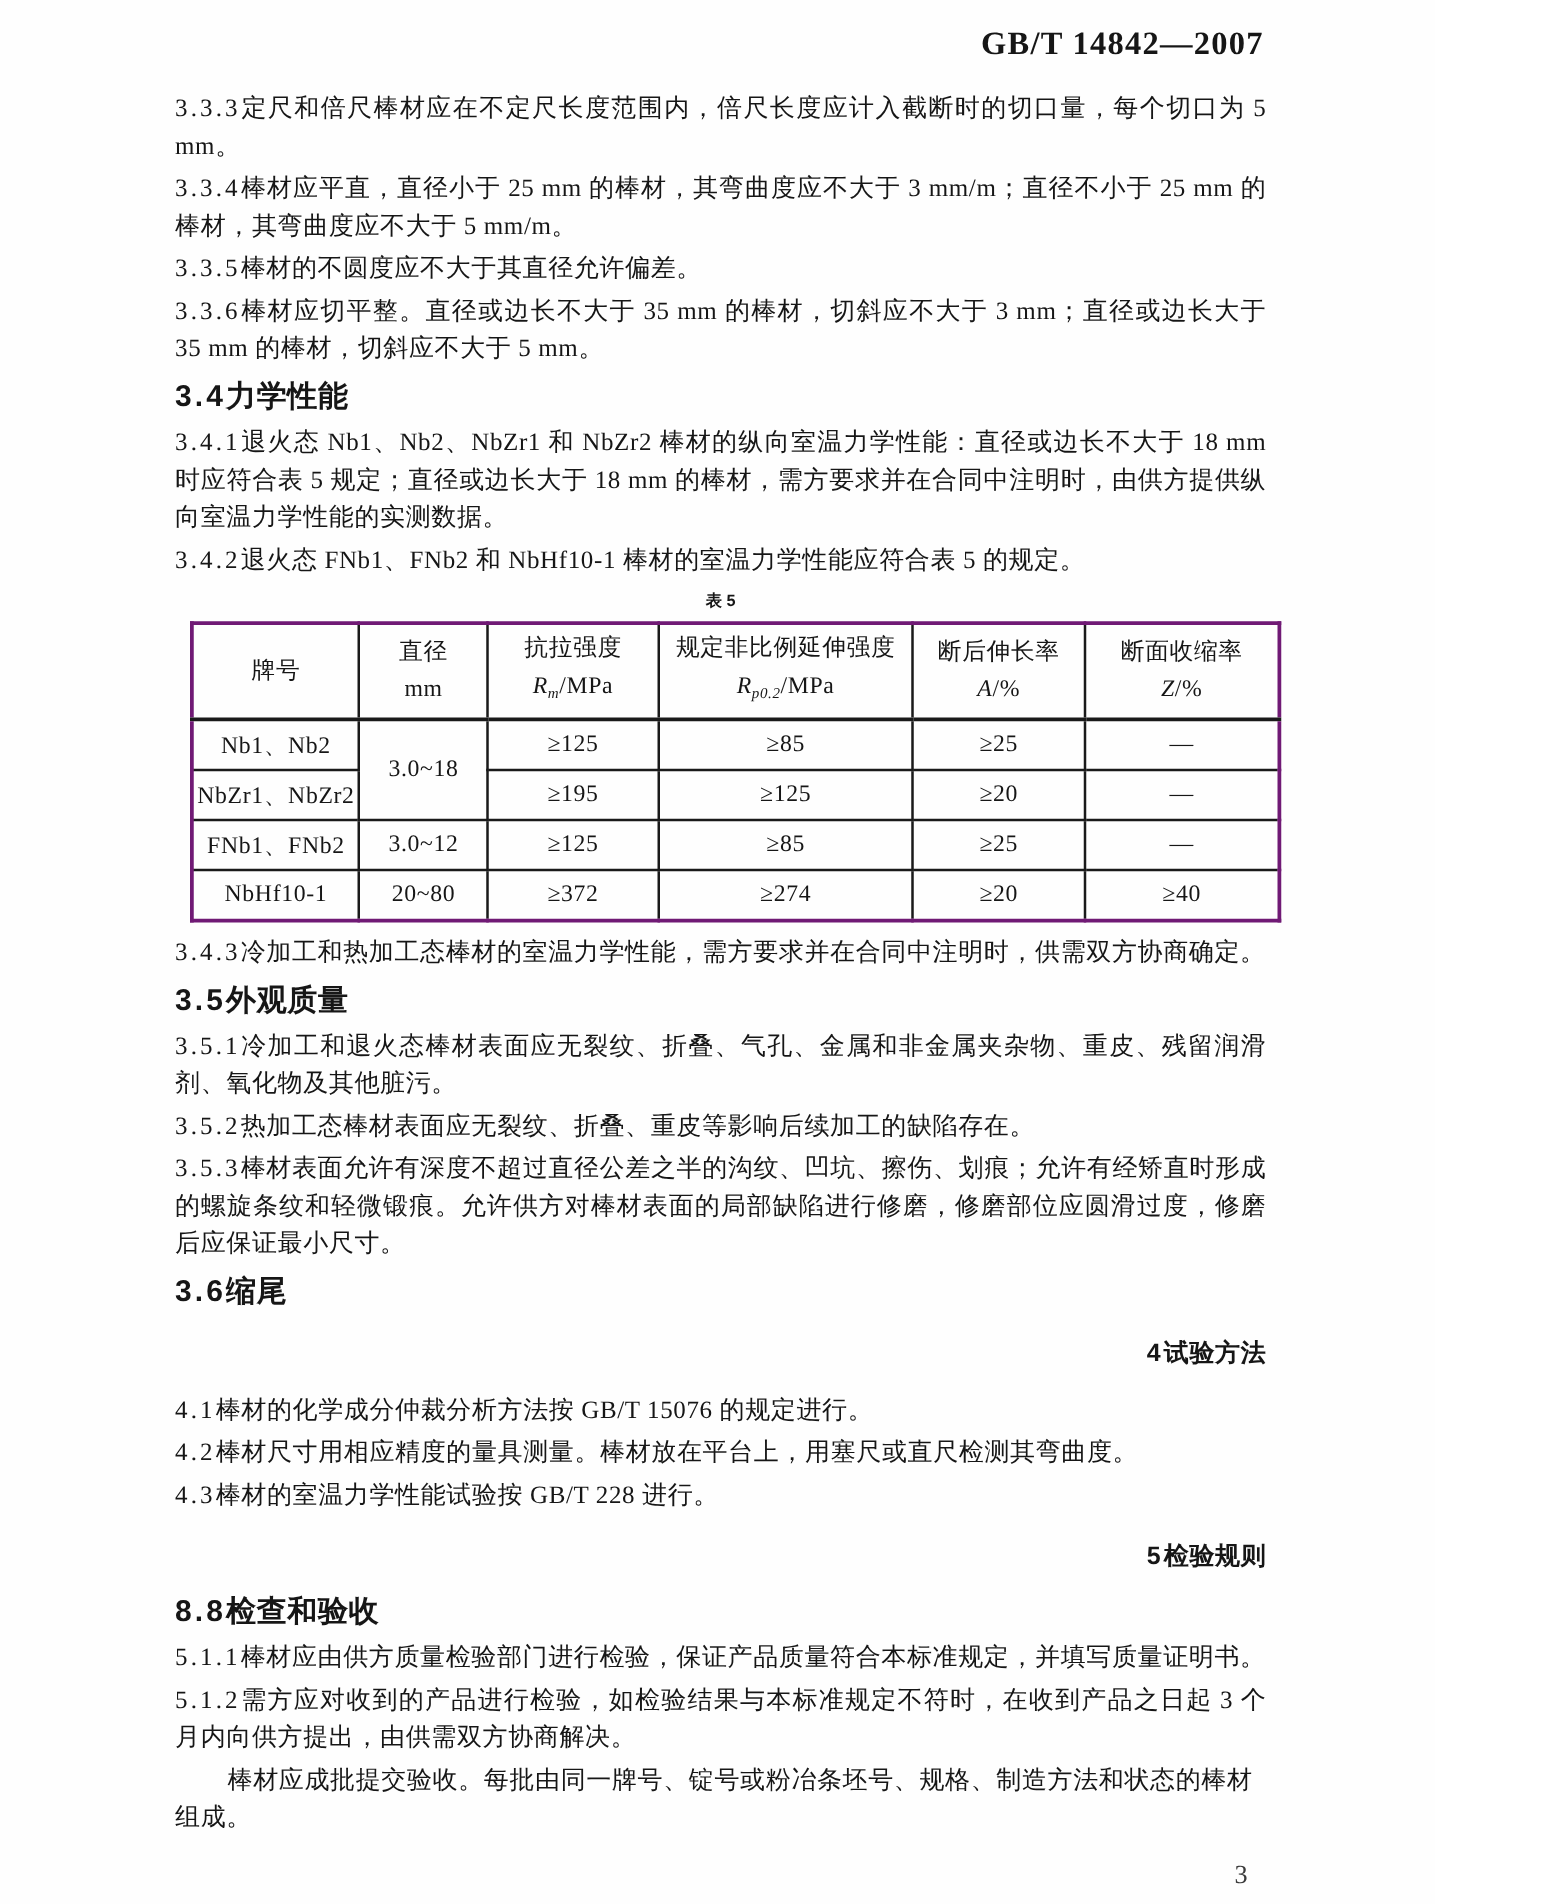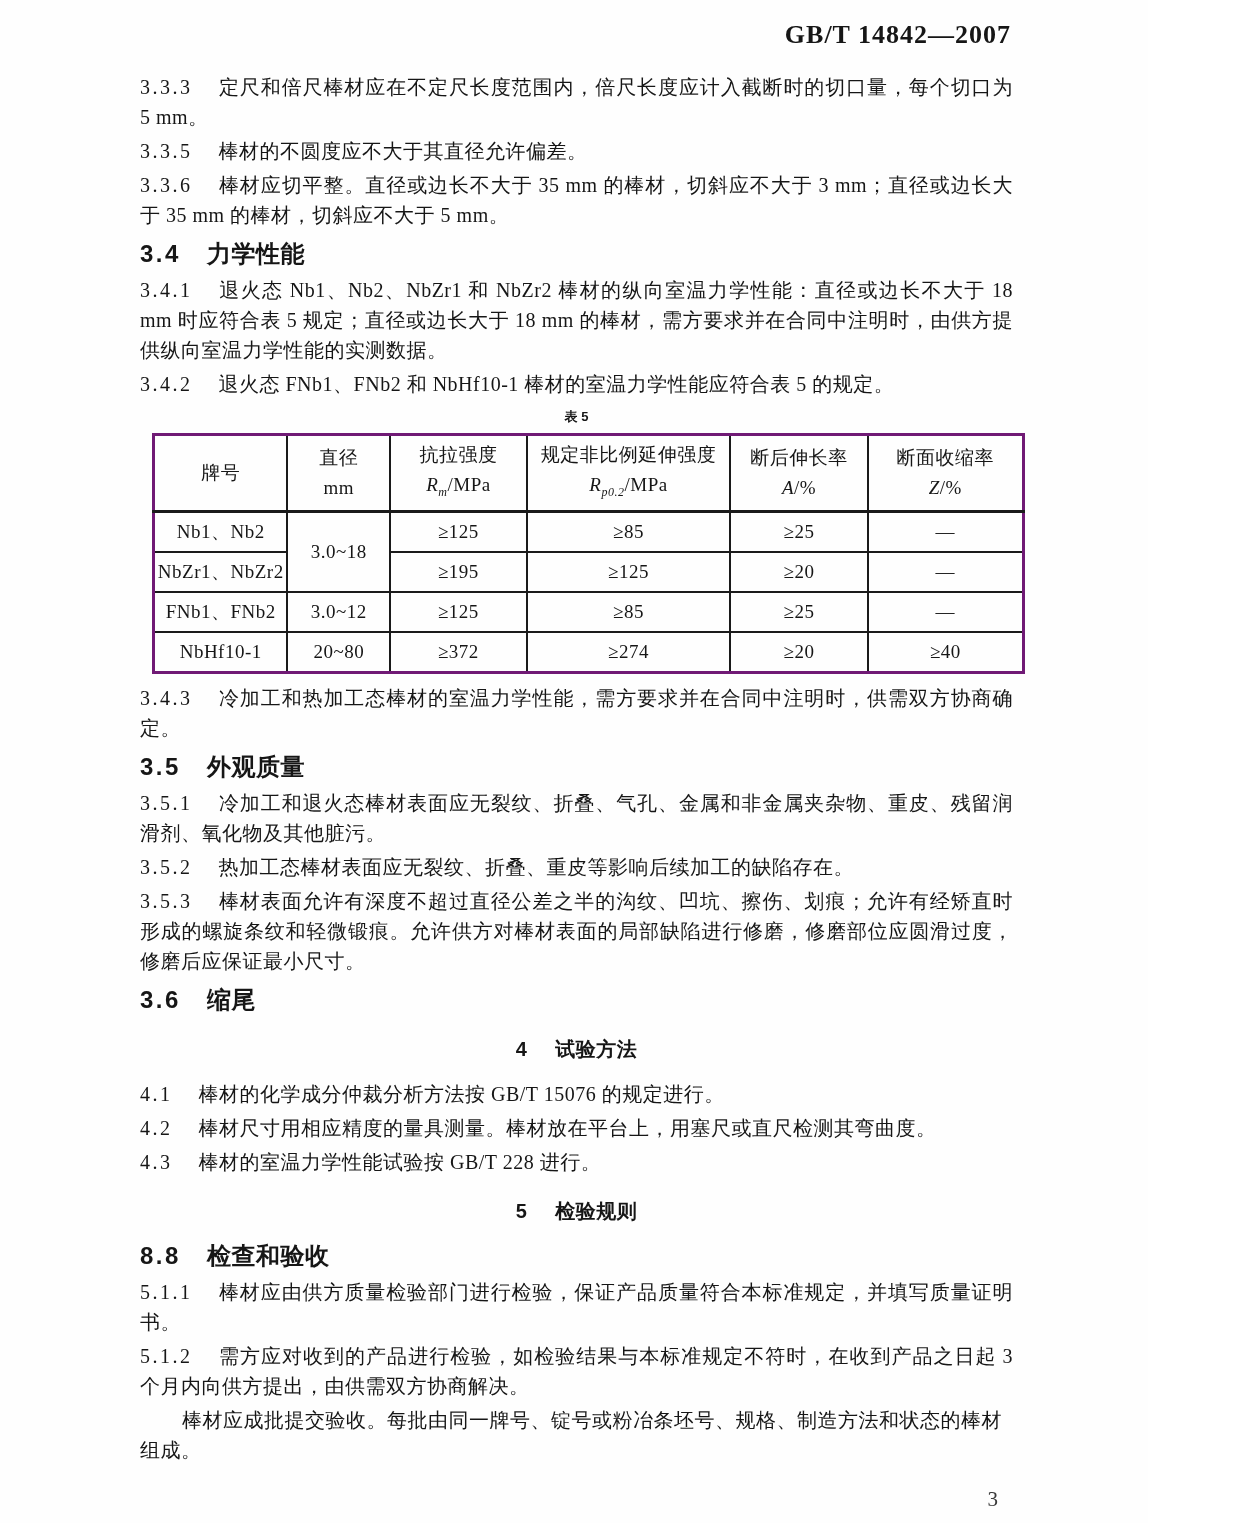--- a/index.html
+++ b/index.html
@@ -18,32 +18,32 @@
     font-weight:bold; font-size:26px; letter-spacing:1px;
     font-family:"Liberation Serif","DejaVu Serif",serif;
   }
   .clause {
     margin:0 0 4px 0;
     font-size:20px; line-height:30px;
     text-align:justify;
     letter-spacing:0.5px;
   }
   .clause:lang(zh) { text-justify:inter-ideograph; }
-  .cnum { margin-right:26px; letter-spacing:2.5px; white-space:nowrap; }
+  .cnum { letter-spacing:2.5px; white-space:nowrap; }
   .heading {
     font-family:"Liberation Sans","DejaVu Sans",sans-serif;
     font-weight:700; font-size:24px;
     margin:9px 0 6px 0;
     text-align:left;
   }
   .chapter {
     font-family:"Liberation Sans","DejaVu Sans",sans-serif;
     font-weight:700; font-size:20px;
     margin:19px 0 15px 0;
-    text-align:center;
+    text-align:right;
   }
   .indent { text-indent:42px; text-align:left; }
   .table-title {
     text-align:center;
     font-family:"Liberation Sans","DejaVu Sans",sans-serif;
     font-weight:700; font-size:13px;
     margin:9px 0 7px 0;
   }
   table.tbl {
     width:100%; border-collapse:collapse; table-layout:fixed;
@@ -68,20 +68,21 @@
   }
 </style>
 </head>
 <body>
 
 <div class="page" lang="zh">
 
   <div class="page-header">GB/T 14842—2007</div>
 
   <p class="clause"><span class="cnum">3.3.3</span><span>定尺和倍尺棒材应在不定尺长度范围内，倍尺长度应计入截断时的切口量，每个切口为 5 mm。</span></p>
+  <p class="clause"><span class="cnum">3.3.4</span><span>棒材应平直，直径小于 25 mm 的棒材，其弯曲度应不大于 3 mm/m；直径不小于 25 mm 的棒材，其弯曲度应不大于 5 mm/m。</span></p>
   <p class="clause"><span class="cnum">3.3.5</span><span>棒材的不圆度应不大于其直径允许偏差。</span></p>
   <p class="clause"><span class="cnum">3.3.6</span><span>棒材应切平整。直径或边长不大于 35 mm 的棒材，切斜应不大于 3 mm；直径或边长大于 35 mm 的棒材，切斜应不大于 5 mm。</span></p>
 
   <p class="clause heading"><span class="cnum">3.4</span><span>力学性能</span></p>
   <p class="clause"><span class="cnum">3.4.1</span><span>退火态 Nb1、Nb2、NbZr1 和 NbZr2 棒材的纵向室温力学性能：直径或边长不大于 18 mm 时应符合表 5 规定；直径或边长大于 18 mm 的棒材，需方要求并在合同中注明时，由供方提供纵向室温力学性能的实测数据。</span></p>
   <p class="clause"><span class="cnum">3.4.2</span><span>退火态 FNb1、FNb2 和 NbHf10-1 棒材的室温力学性能应符合表 5 的规定。</span></p>
 
   <div class="table-title">表 5</div>
 
   <table class="tbl">

